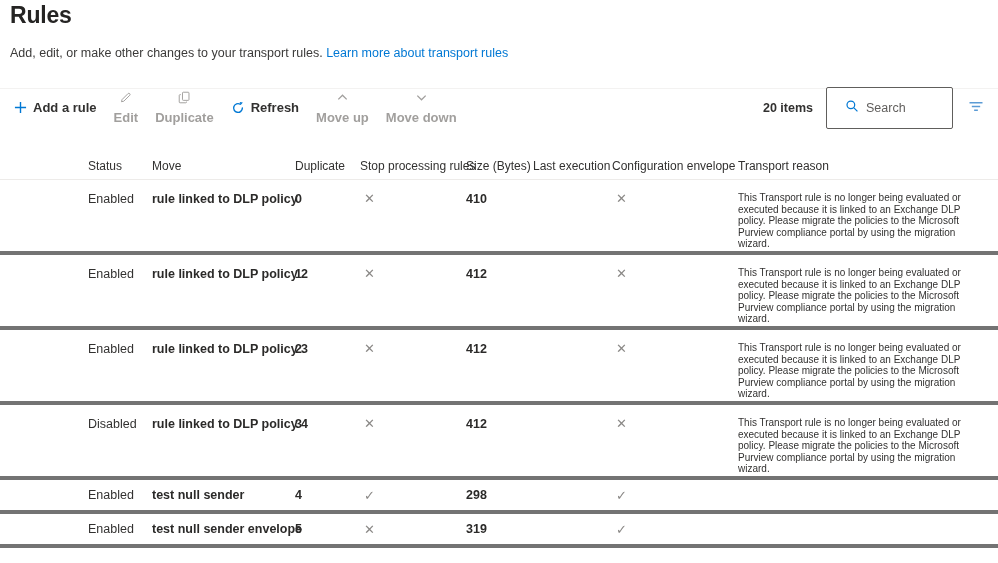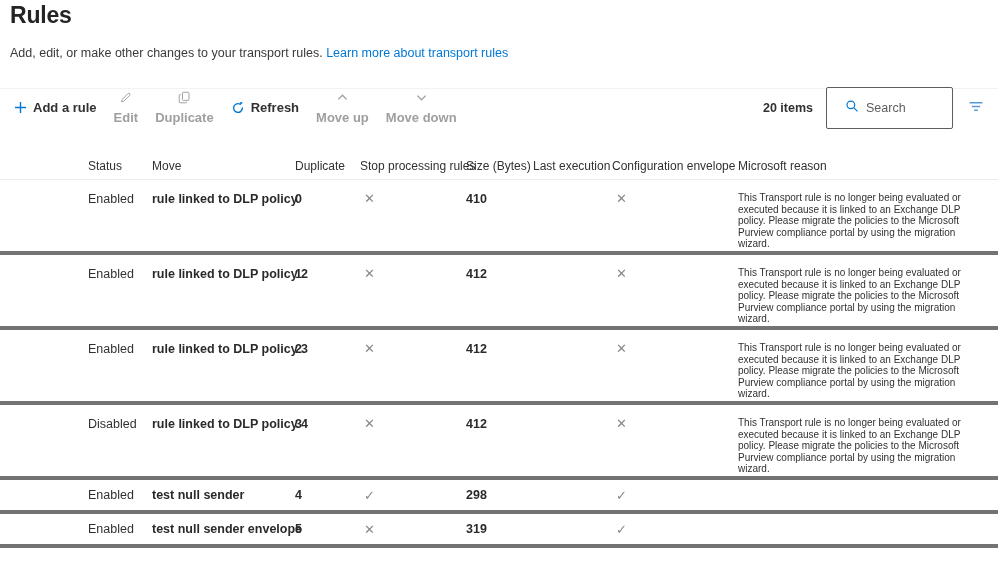--- a/index.html
+++ b/index.html
@@ -151,21 +151,21 @@
 
 <div class="table">
   <div class="thead">
     <div class="th">Status</div>
     <div class="th">Move</div>
     <div class="th">Duplicate</div>
     <div class="th">Stop processing rules</div>
     <div class="th">Size (Bytes)</div>
     <div class="th">Last execution</div>
     <div class="th">Configuration envelope</div>
-    <div class="th">Microsoft reason</div>
+    <div class="th">Transport reason</div>
   </div>
   <div>
   <div class="trow">
     <div class="td c-status">Enabled</div>
     <div class="td c-rule">rule linked to DLP policy</div>
     <div class="td c-priority">0</div>
     <div class="td c-stop mark">✕</div>
     <div class="td c-size">410</div>
     <div class="td c-lastexec"></div>
     <div class="td c-config mark">✕</div>

